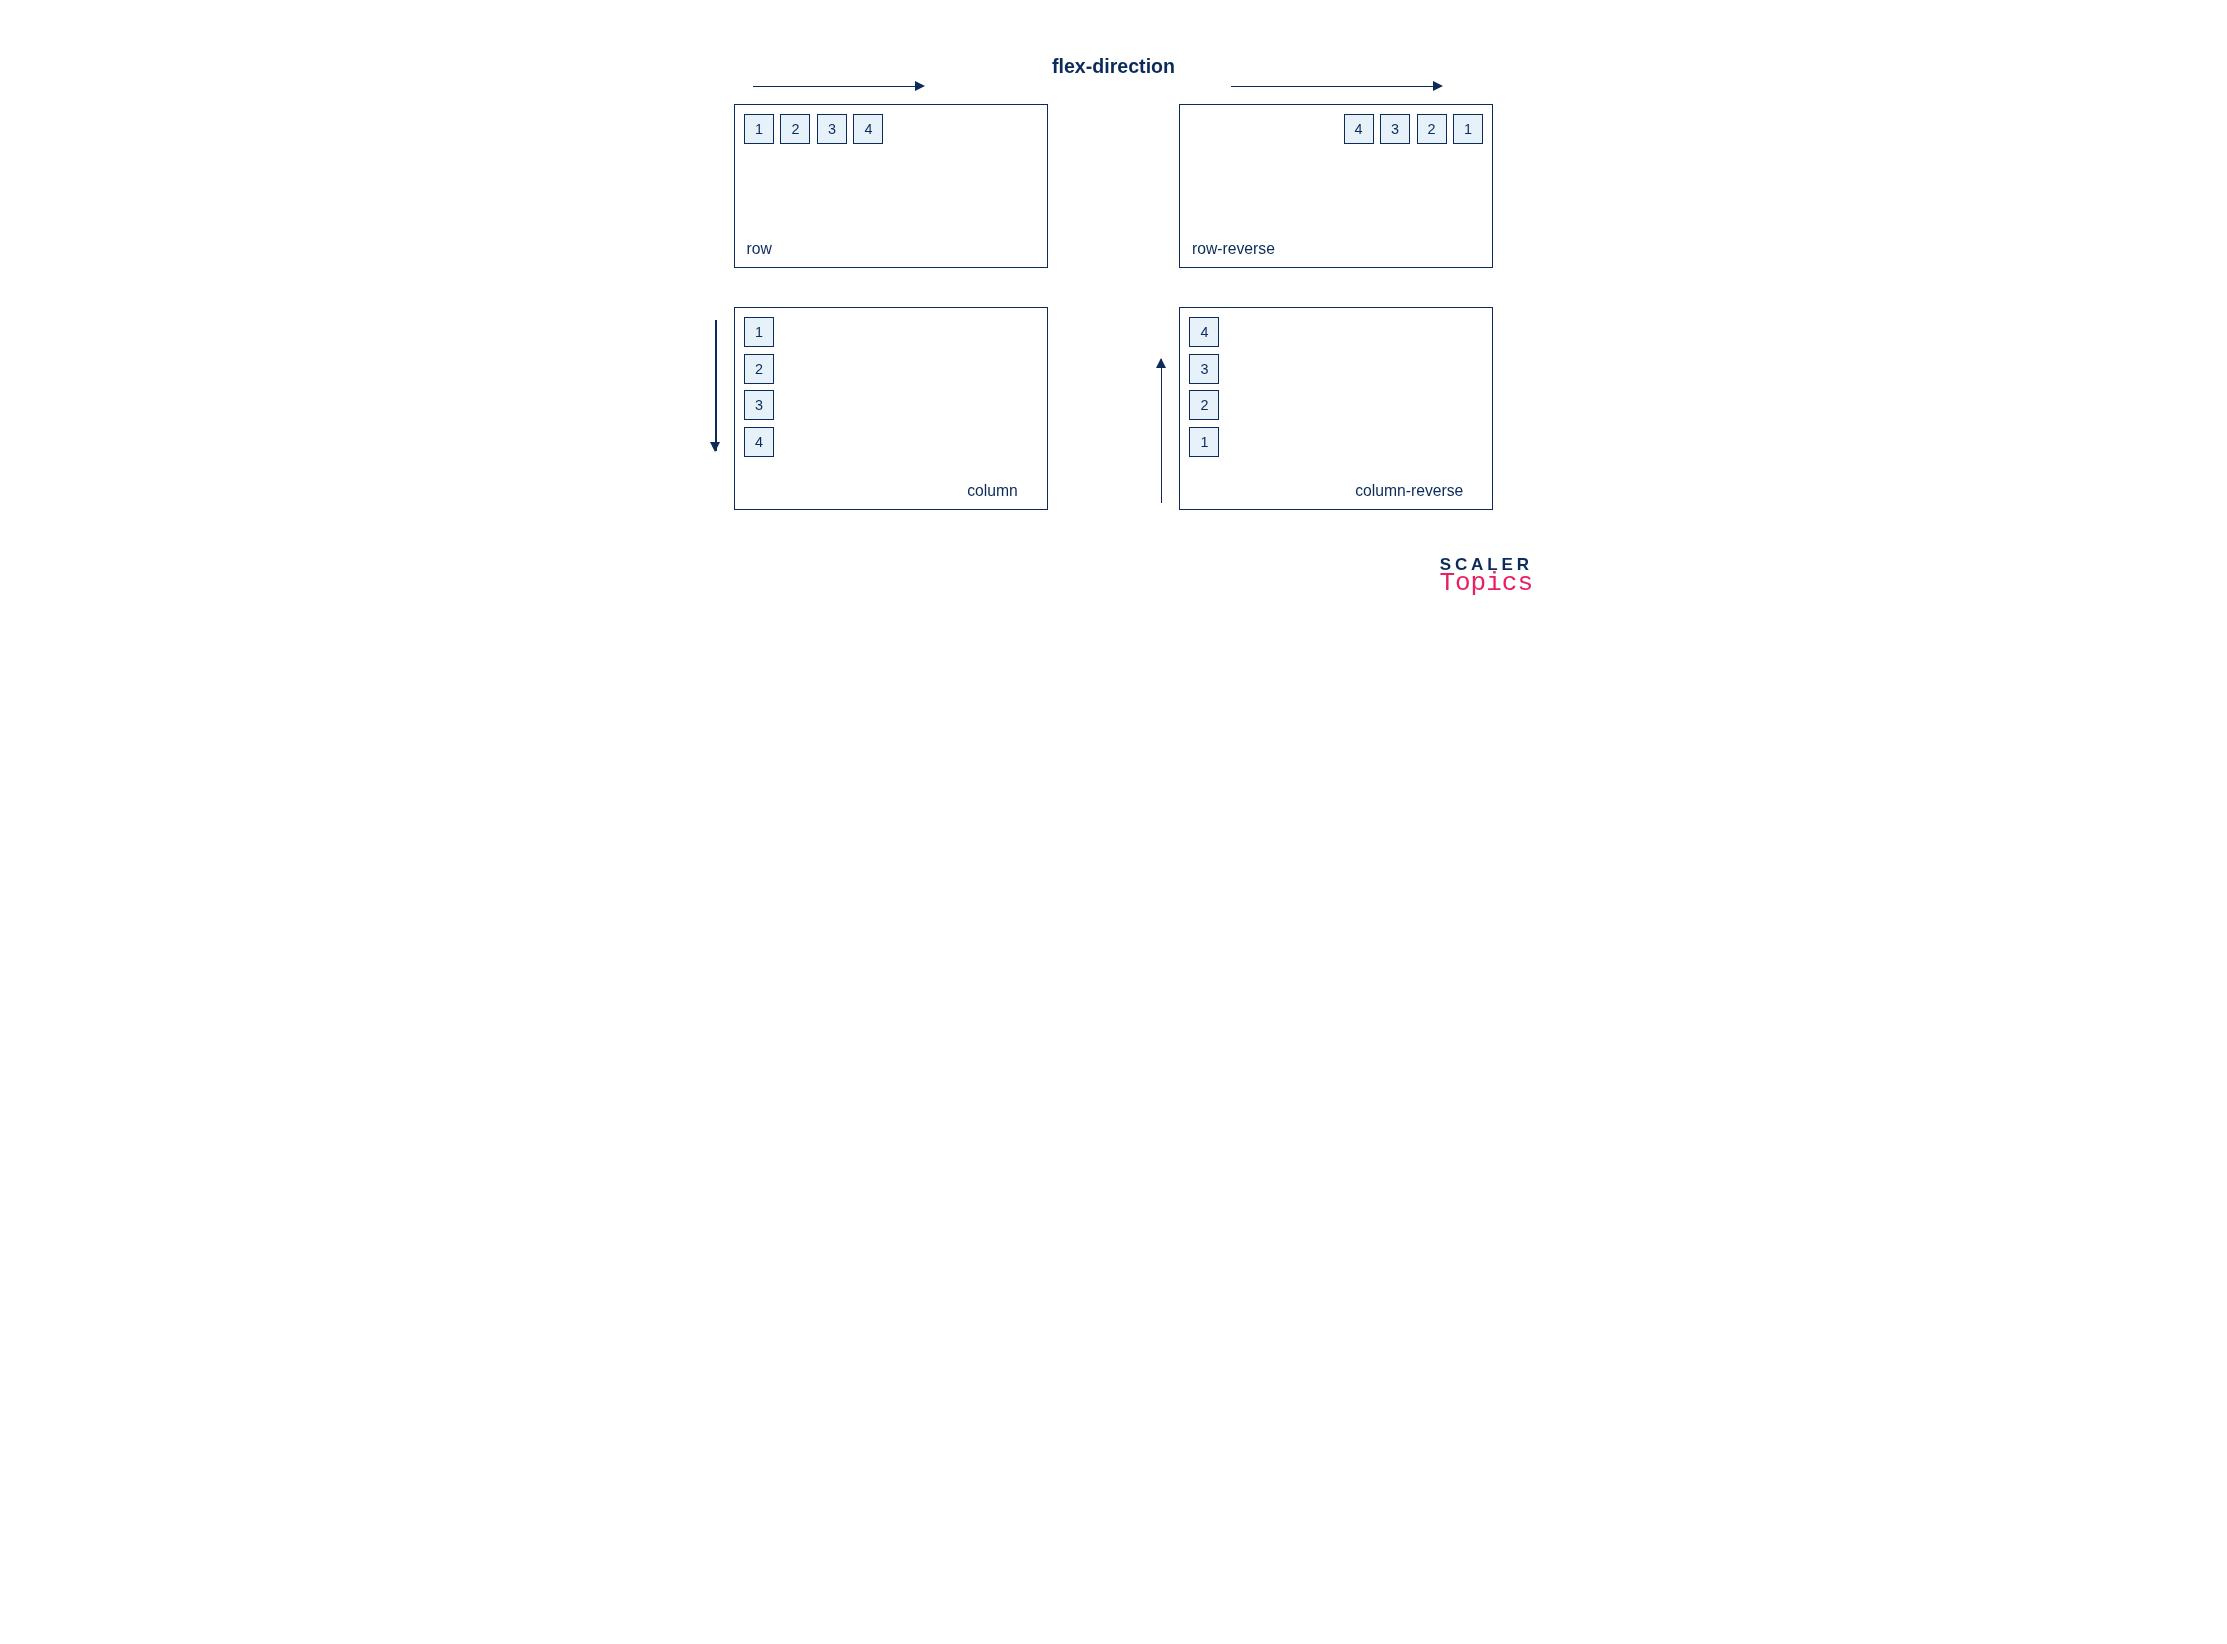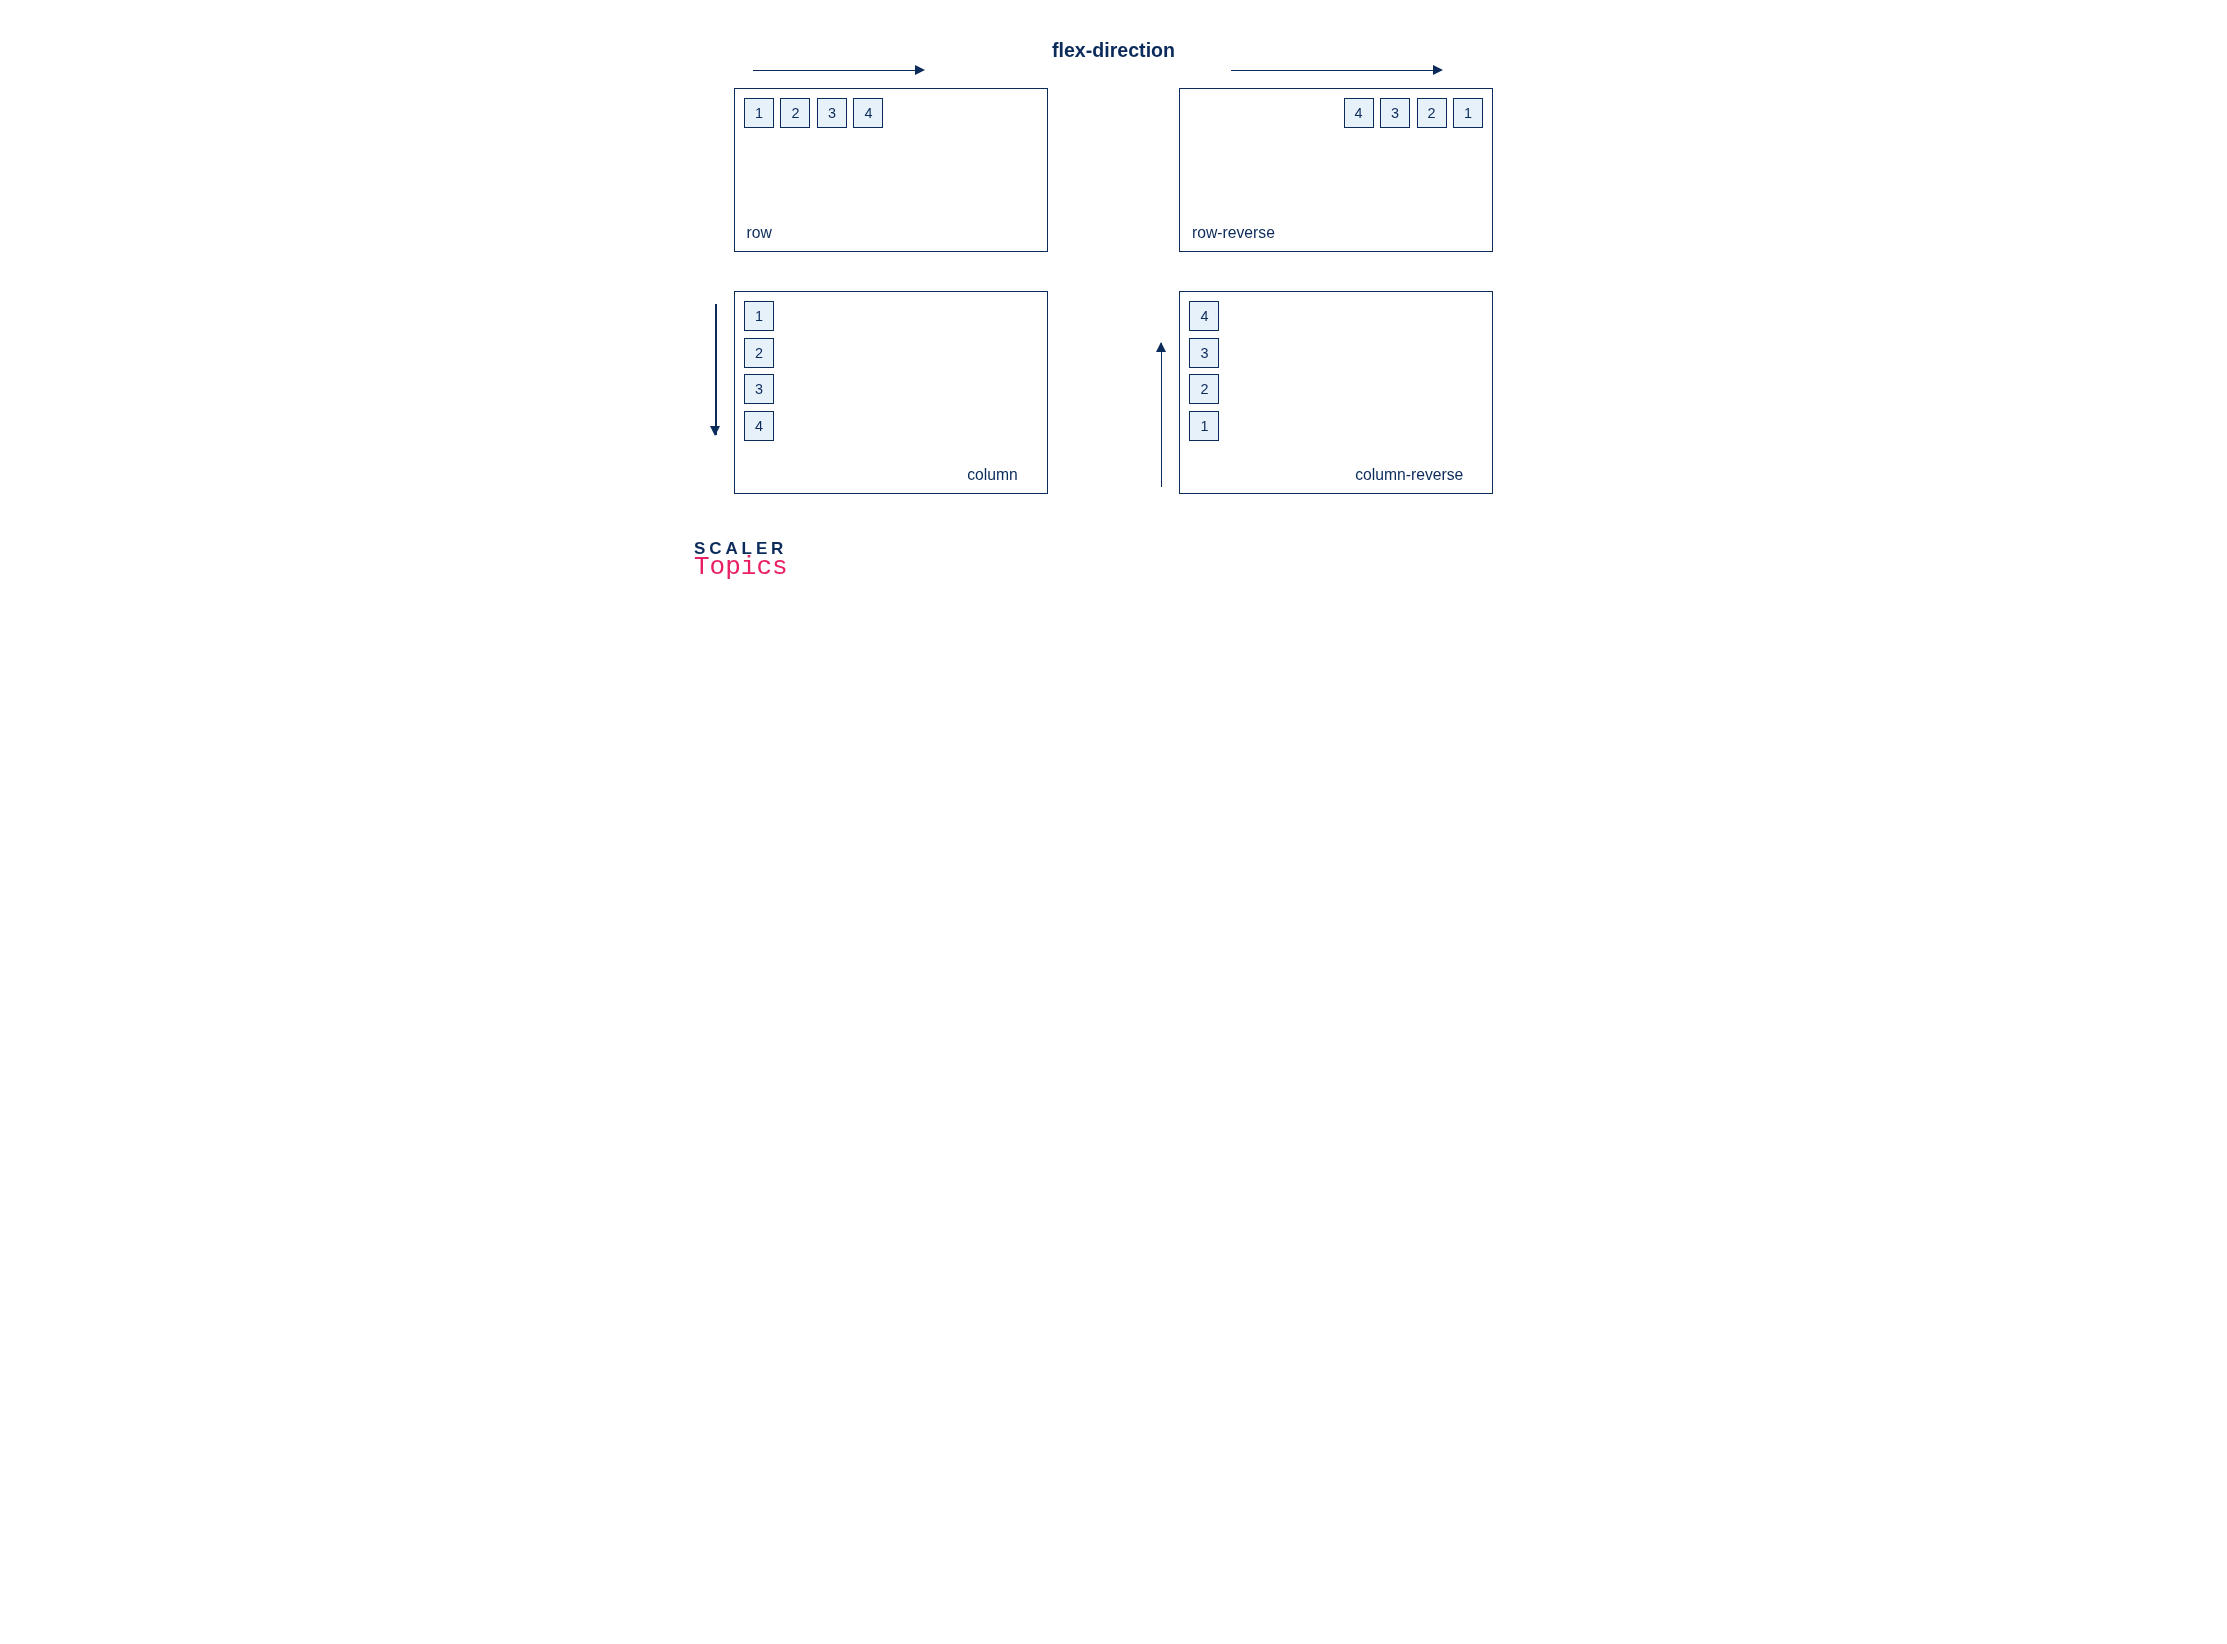--- a/index.html
+++ b/index.html
@@ -10,21 +10,21 @@
   }
   html, body {
     margin: 0;
     padding: 0;
     background: #ffffff;
     font-family: "Segoe UI", Arial, Helvetica, sans-serif;
     color: var(--navy);
   }
   .page {
     width: 891px;
-    margin: 0 auto;
+    margin: 16px auto;
     padding: 39px 26px 26px;
     box-sizing: border-box;
   }
   .title {
     text-align: center;
     font-size: 19.6px;
     font-weight: 700;
     margin-bottom: 26px;
     color: #0b2b5a;
   }
@@ -108,21 +108,21 @@
     left: -5.2px;
     top: -1.3px;
     border-bottom: 10.5px solid var(--navy);
     border-left: 5.9px solid transparent;
     border-right: 5.9px solid transparent;
   }
 
   
   .logo-wrap {
     margin-top: 46px;
-    text-align: left;
+    text-align: right;
   }
   .logo-scaler {
     font-size: 17px;
     font-weight: 700;
     letter-spacing: 3.9px;
     color: #0b2b5a;
     line-height: 1;
   }
   .logo-topics {
     font-family: Liberation Mono, monospace;

